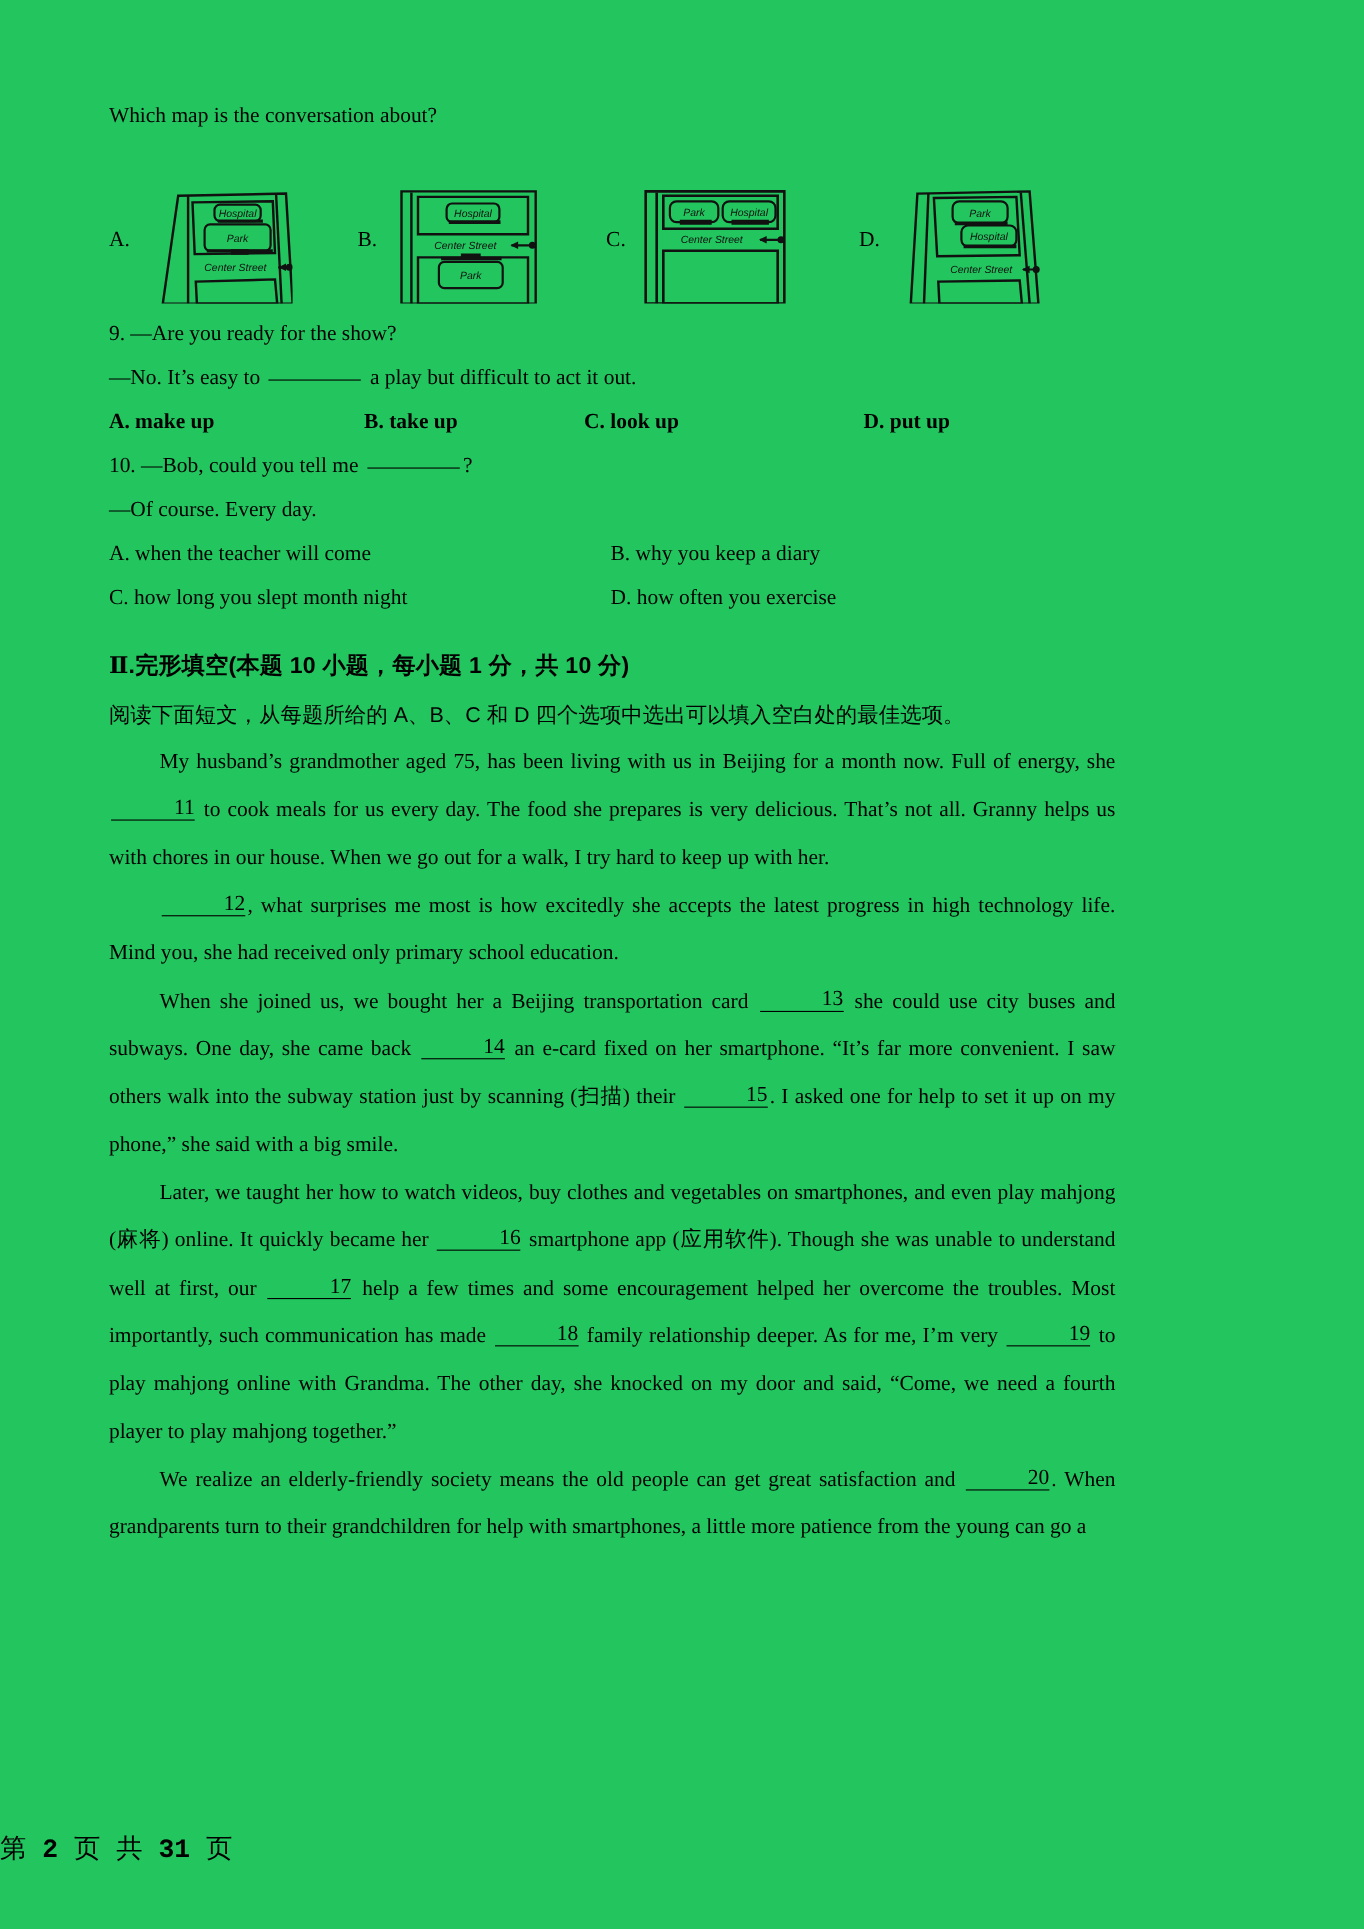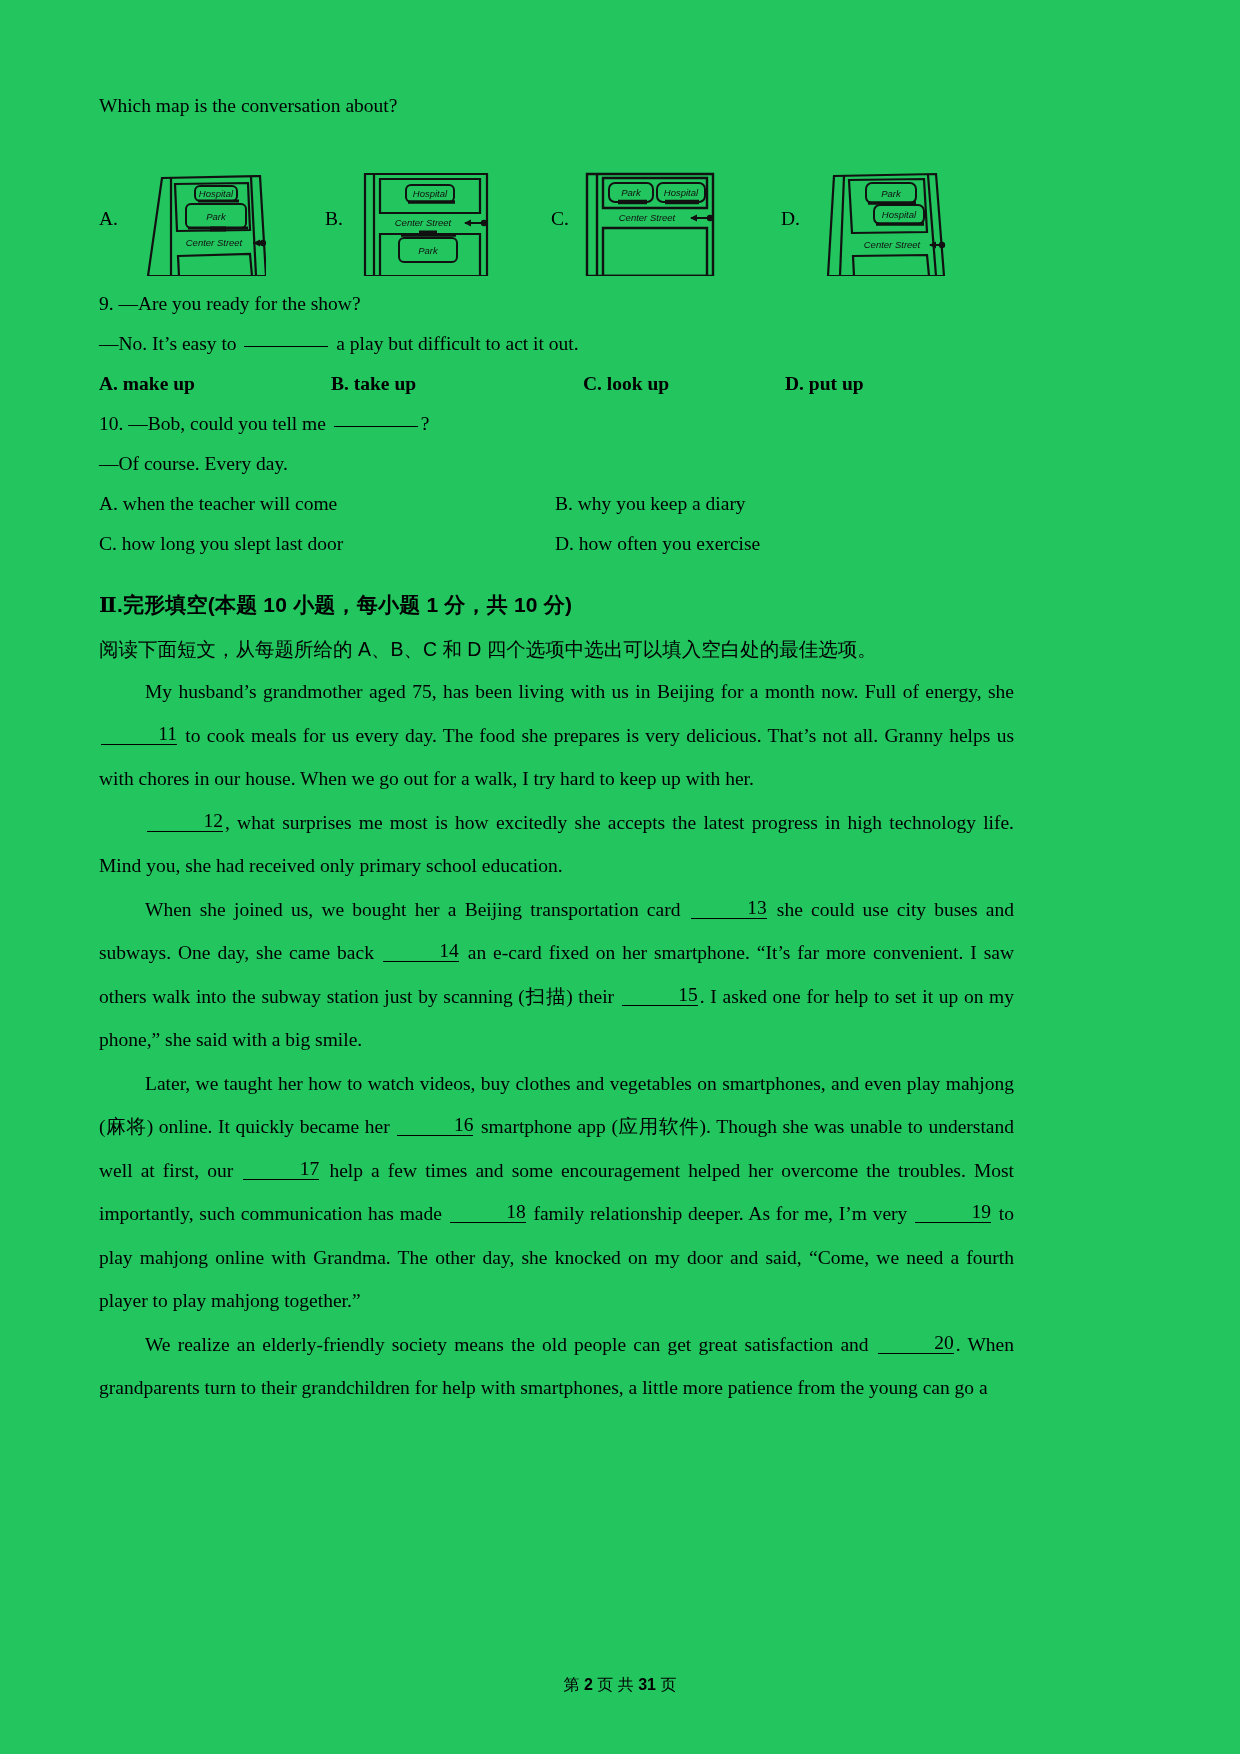--- a/index.html
+++ b/index.html
@@ -115,42 +115,42 @@
   .opts4 {
     position: relative;
     height: 40px;
     font-size: 19.5px;
     line-height: 40px;
     font-weight: bold;
   }
   .opts4 > span { position: absolute; top: 0; white-space: nowrap; }
   .o1 { left: 0; }
   .o2 { left: 232px; }
-  .o3 { left: 484px; }
+  .o3 { left: 432px; }
   .o4 { left: 686px; }
 
   .opts2 {
     position: relative;
     height: 40px;
     font-size: 19.5px;
     line-height: 40px;
   }
   .opts2 > span { position: absolute; top: 0; white-space: nowrap; }
   .p1 { left: 0; }
   .p2 { left: 456px; }
 
   
   .footer {
     position: absolute;
     left: 0;
     right: 0;
     bottom: 58px;
-    text-align: center;
-    font-size: 16px;
-    font-family: Liberation Sans, sans-serif;
+    text-align: left;
+    font-size: 24px;
+    font-family: Liberation Mono, monospace;
   }
   .footer b { font-weight: bold; }
 </style>
 </head>
 <body>
 
 <div class="page">
   <div class="content">
 
     <div class="line">Which map is the conversation about?</div>
@@ -303,21 +303,21 @@
     <div class="q-line">
       <span>10. —Bob, could you tell me</span>
       <span class="blank-empty"></span><span>?</span>
     </div>
     <div class="q-line">—Of course. Every day.</div>
     <div class="opts2">
       <span class="p1">A. when the teacher will come</span>
       <span class="p2">B. why you keep a diary</span>
     </div>
     <div class="opts2">
-      <span class="p1">C. how long you slept last door</span>
+      <span class="p1">C. how long you slept month night</span>
       <span class="p2">D. how often you exercise</span>
     </div>
 
     <div class="sec-head">
       <span class="rom">Ⅱ</span><span>.完形填空(本题 10 小题，每小题 1 分，共 10 分)</span>
     </div>
     <div class="instr">阅读下面短文，从每题所给的 A、B、C 和 D 四个选项中选出可以填入空白处的最佳选项。</div>
 
     <p class="para">
       <span>My husband’s grandmother  aged 75, has been living with us in Beijing for a month now. Full of energy, she</span>

